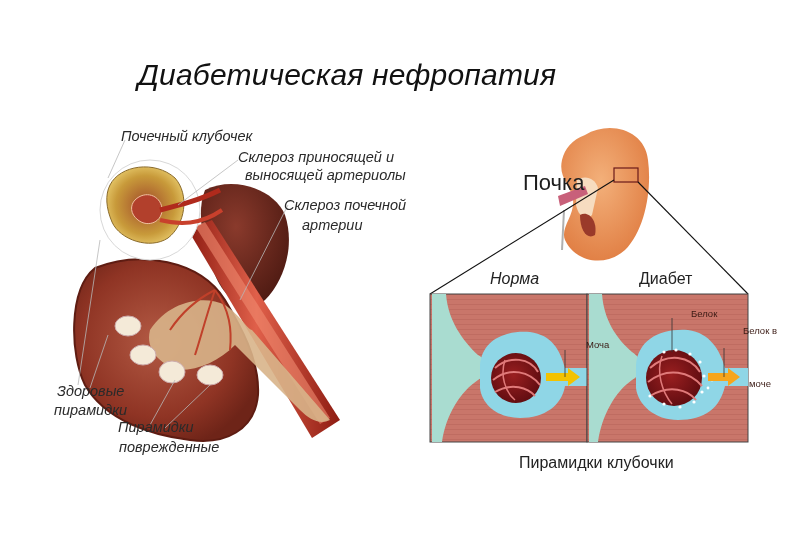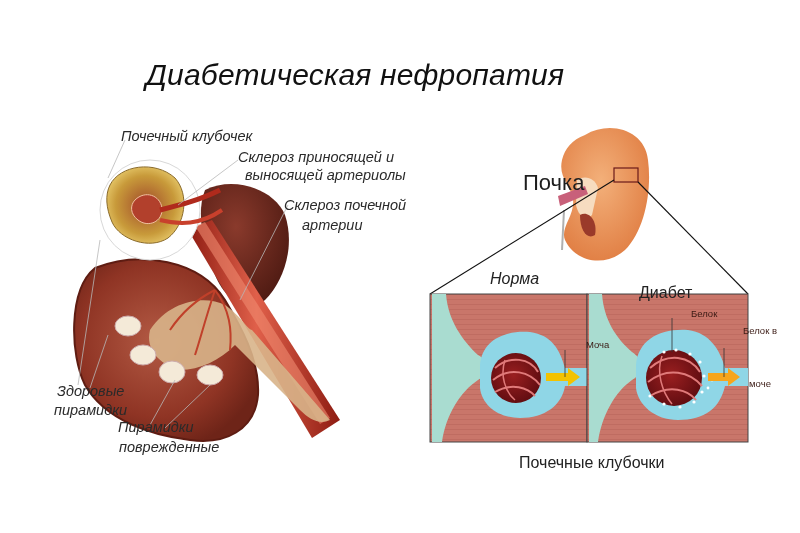--- a/index.html
+++ b/index.html
@@ -1,19 +1,19 @@
 <!DOCTYPE html>
 <html><head>
 <meta charset="utf-8">
 <style>
   html, body { margin:0; padding:0; }
   body { width:800px; height:533px; background:#ffffff; position:relative; overflow:hidden;
          font-family:"Liberation Sans", sans-serif; color:#222; }
   .abs { position:absolute; }
-  .title { left:8px; width:694px; top:58px; text-align:center; font-style:italic; font-size:30px;
+  .title { left:0; width:694px; top:58px; text-align:center; font-style:italic; font-size:30px;
            color:#111; letter-spacing:0.2px; }
   .lbl { font-size:14.5px; color:#2a2a2a; white-space:nowrap; line-height:18px;font-style:italic; }
   .big { font-size:22px; color:#1e1e1e; }
   .mid { font-size:16px; color:#222; }
   .tiny { font-size:9.5px; color:#3a1a14; line-height:11px; text-align:center;padding-left:35px; }
   svg { position:absolute; left:0; top:0; }
 </style>
 </head>
 <body>
 
@@ -166,18 +166,18 @@
         <circle cx="708" cy="388" r="1.4"></circle>
     </g>
     <path d="M708 373 L 728 373 L 728 368 L 740 377 L 728 386 L 728 381 L 708 381 Z" fill="#f6a51c"></path>
     <line x1="672" y1="318" x2="672" y2="352" stroke="#333" stroke-width="0.8"></line>
     <line x1="724" y1="348" x2="724" y2="377" stroke="#333" stroke-width="0.8"></line>
   </g>
 </svg>
 
 <div class="abs big" style="left:483px; top:170px;margin-left:40px;">Почка</div>
 <div class="abs mid" style="left:490px; top:270px;font-style:italic;">Норма</div>
-<div class="abs mid" style="left:639px; top:270px;margin-top:14px;">Диабет</div>
+<div class="abs mid" style="left:639px; top:270px;">Диабет</div>
 <div class="abs tiny" style="left:551px; top:339px;">Моча</div>
 <div class="abs tiny" style="left:656px; top:308px;">Белок</div>
 <div class="abs tiny" style="left:706px; top:325px; width:38px;">Белок в</div>
 <div class="abs tiny" style="left:706px; top:336px; width:38px;margin-top:42px;">моче</div>
-<div class="abs mid" style="left:519px; top:454px;">Почечные клубочки</div>
+<div class="abs mid" style="left:519px; top:454px;">Пирамидки клубочки</div>
 
 </body></html>

